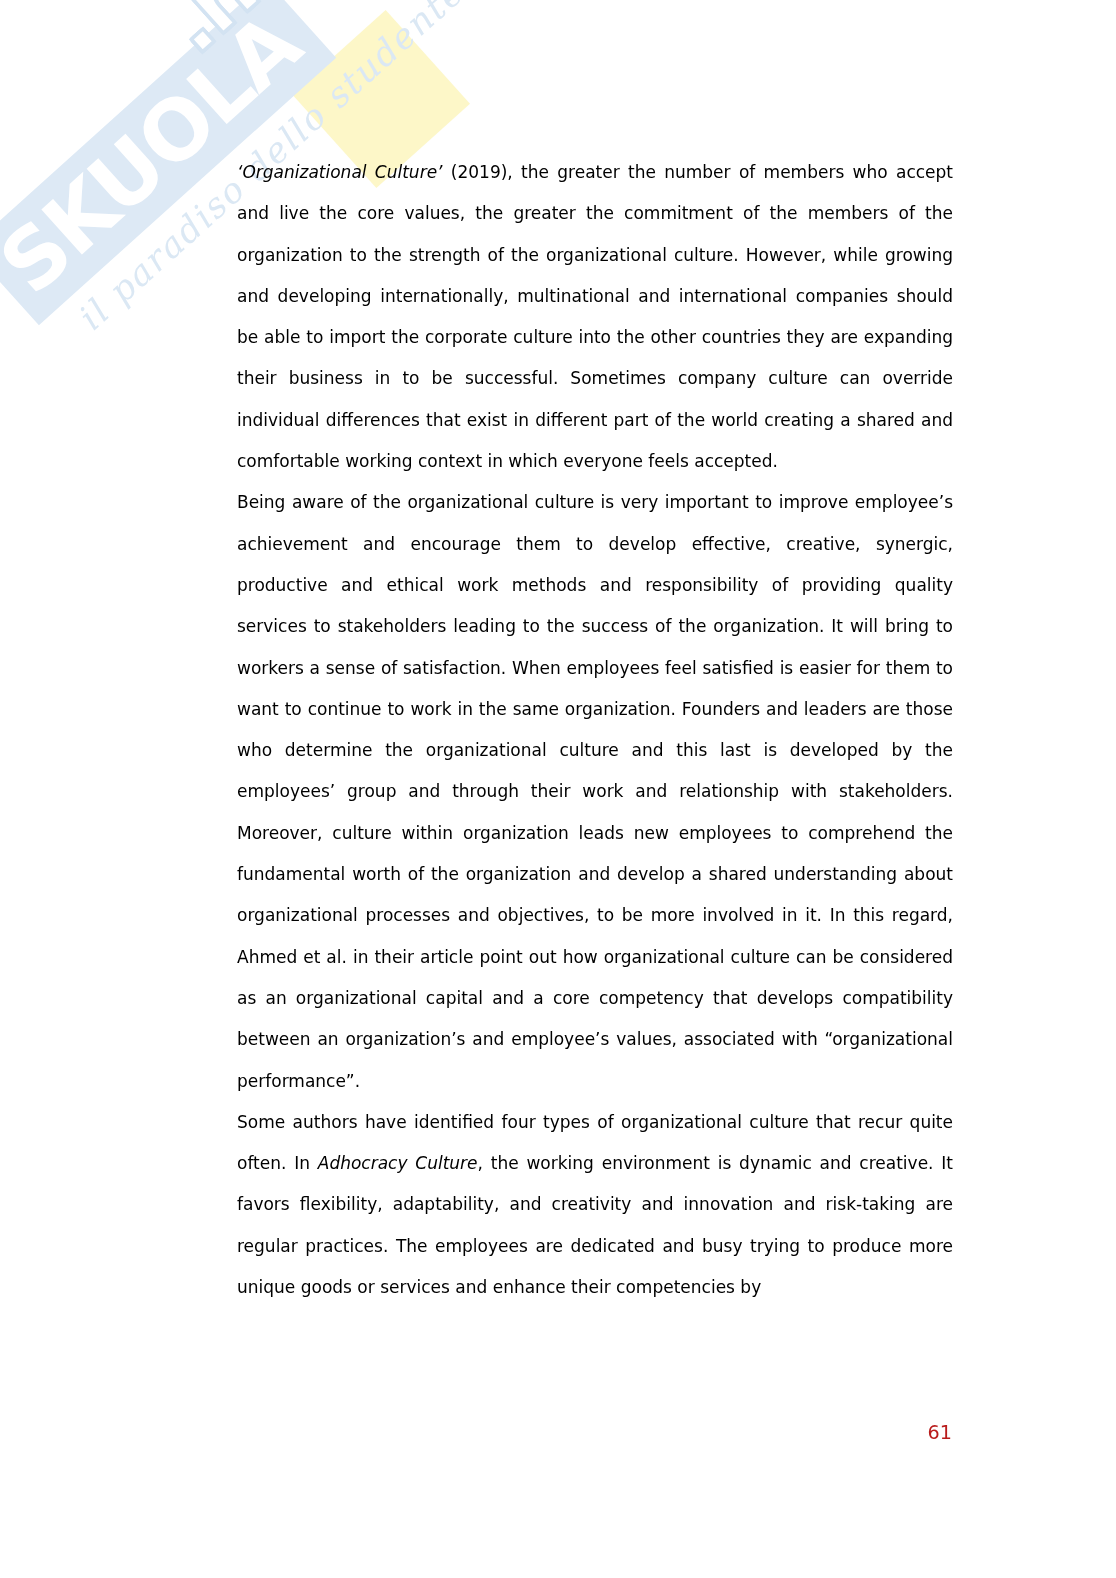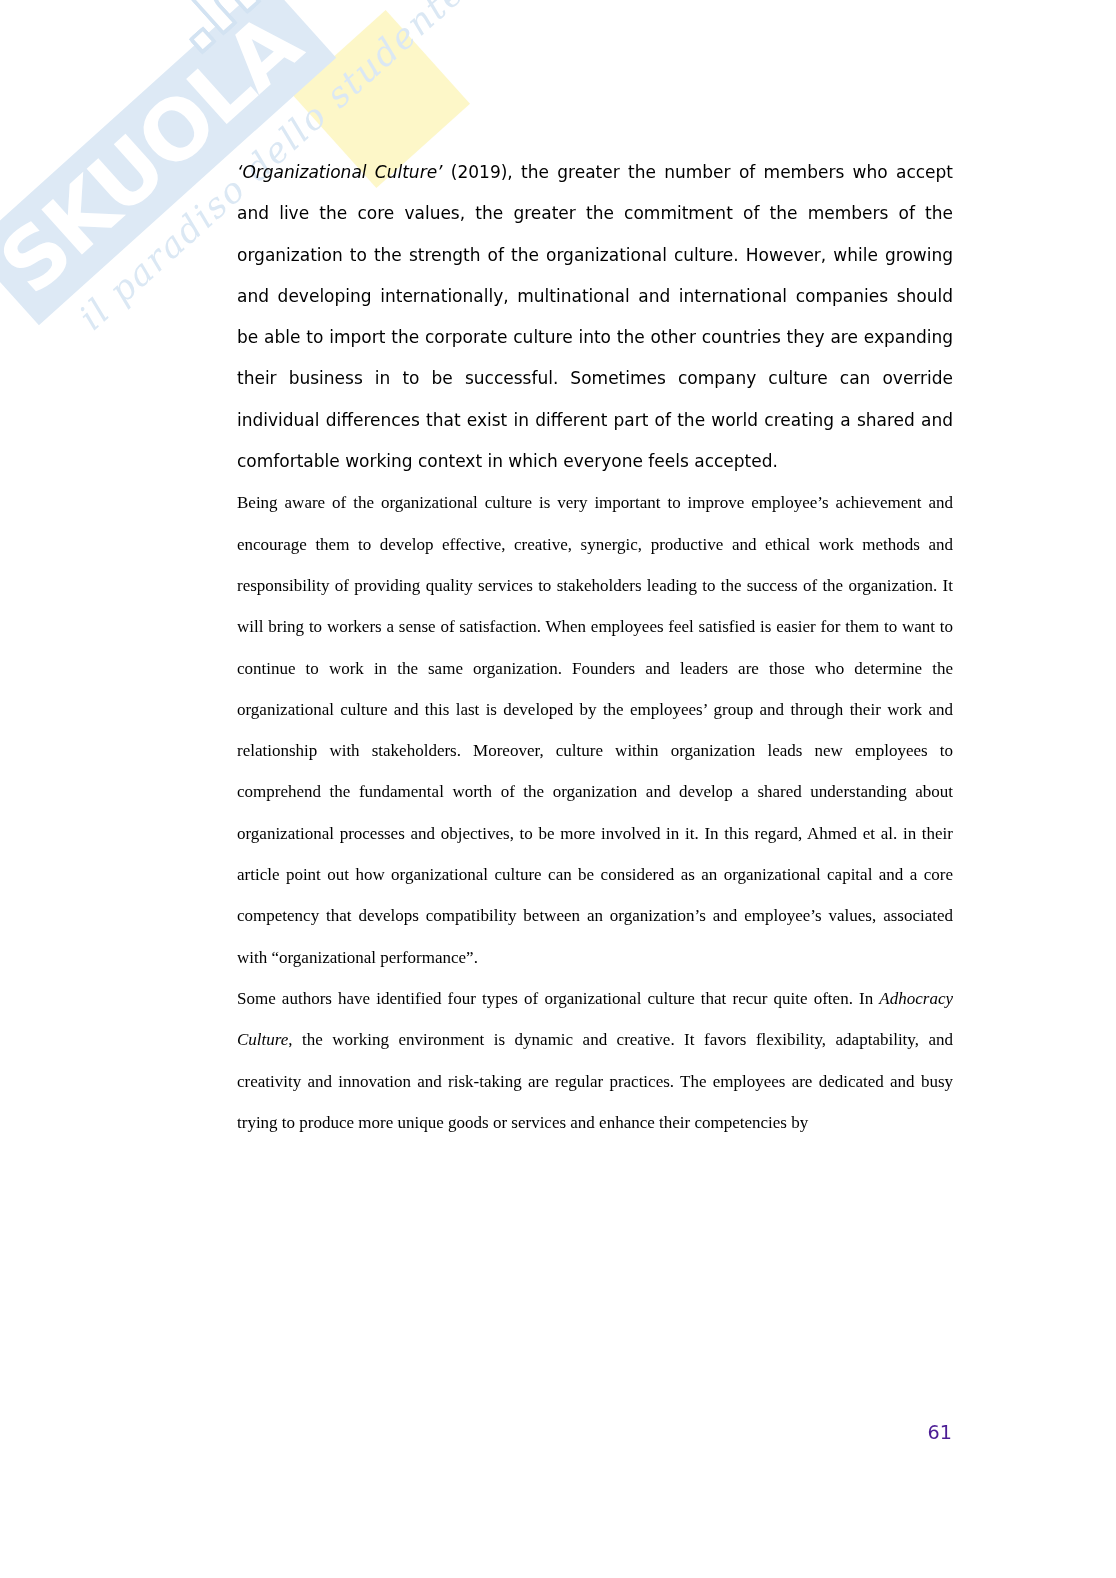--- a/index.html
+++ b/index.html
@@ -112,37 +112,36 @@
     font-size: 17px;
     line-height: 41.3px;
     color: #000000;
     text-align: justify;
     text-justify: inter-word;
     -webkit-hyphens: none;
     hyphens: none;
   }
   .para + .para {
     margin-top: 0;
-    font-family: Liberation Serif, serif;
   }
   .para em {
     font-style: italic;
   }
 
   
   .page-number {
     position: absolute;
     left: 0;
     top: 1420px;
     width: 952px;
     text-align: right;
     font-family: "DejaVu Sans", sans-serif;
     font-size: 19.2px;
     line-height: 26px;
-    color: #4c1d95;
+    color: #b91c1c;
     z-index: 2;
   }
 </style>
 </head>
 <body>
 
 <div class="page">
 
   <div class="watermark">
     <div class="wm-note"></div>

